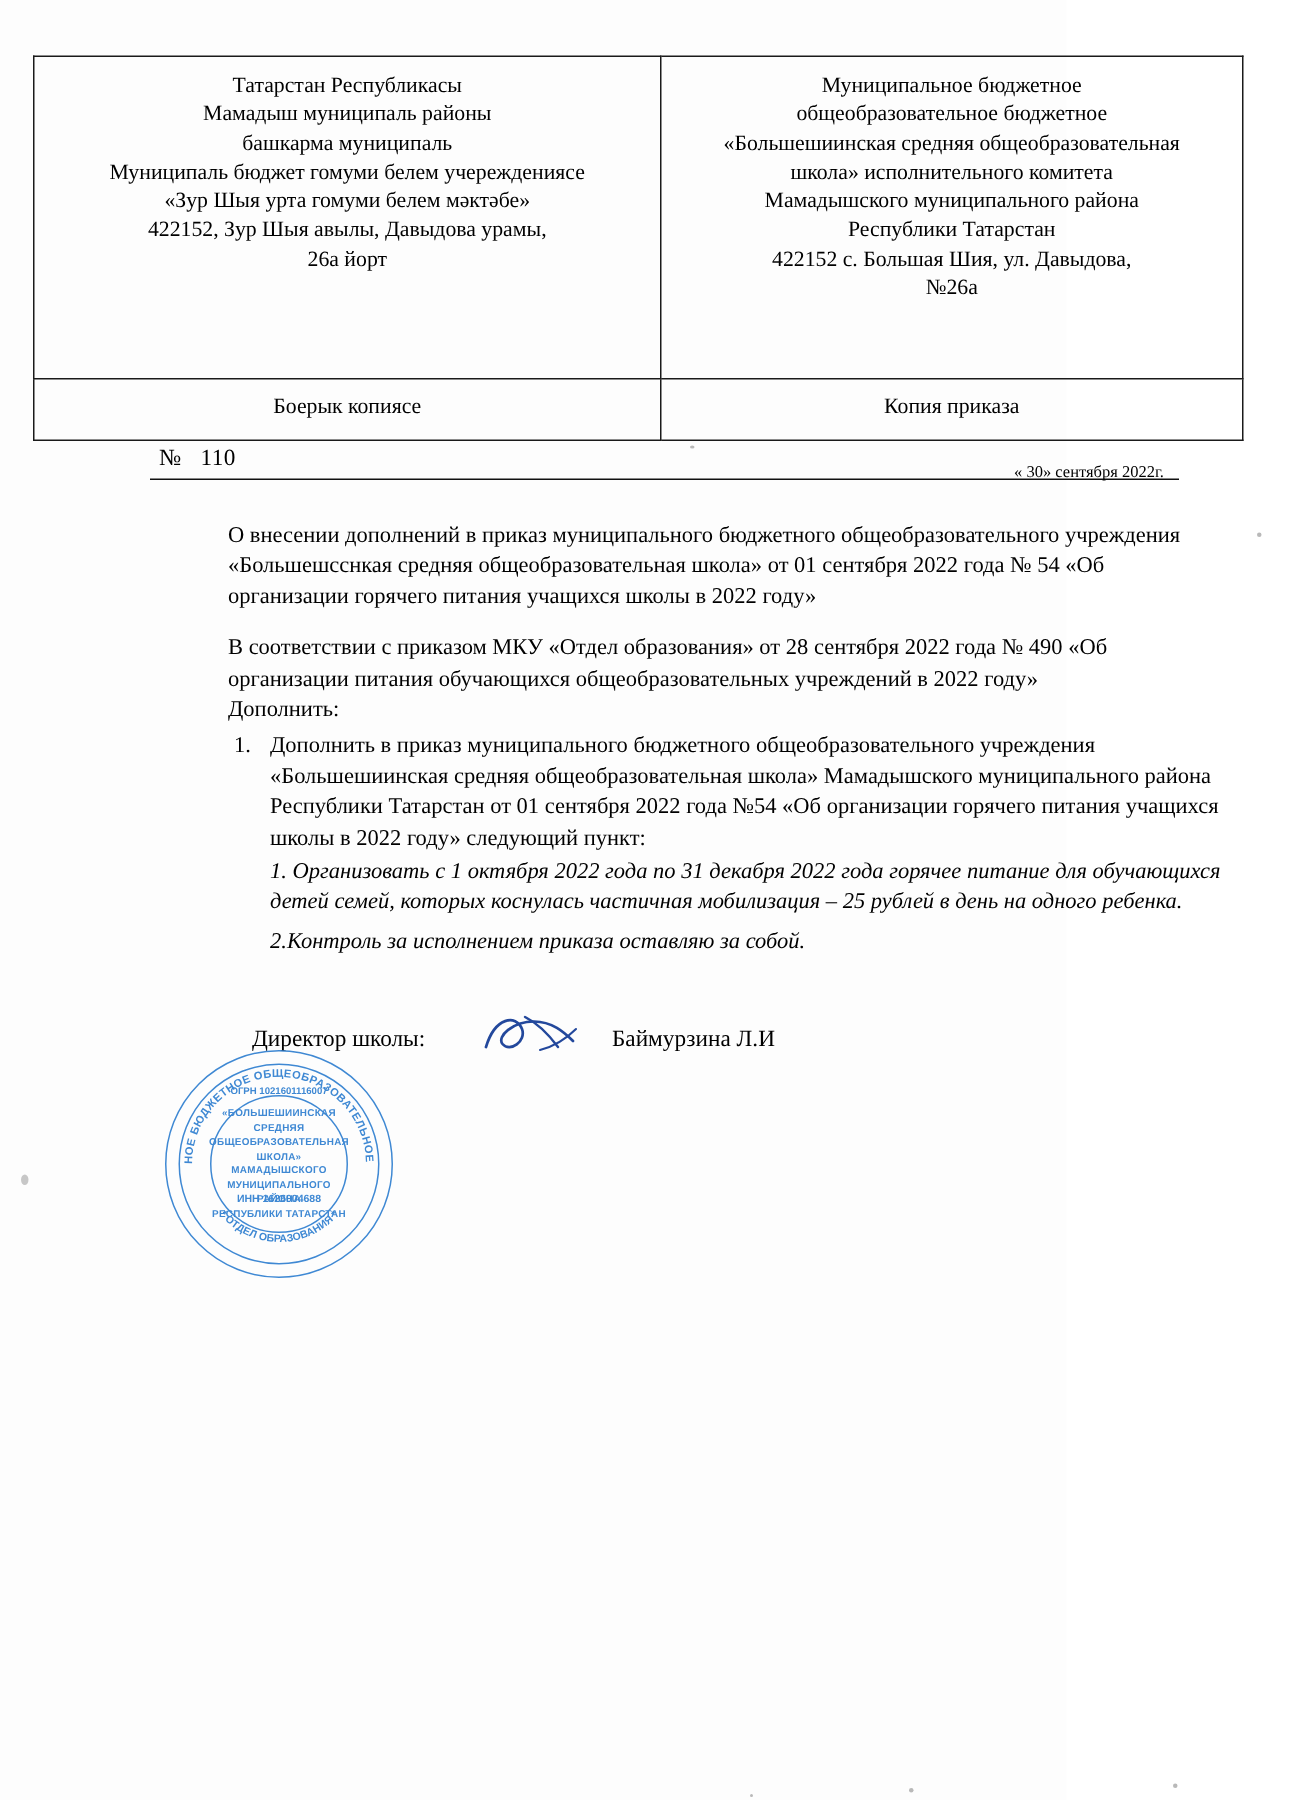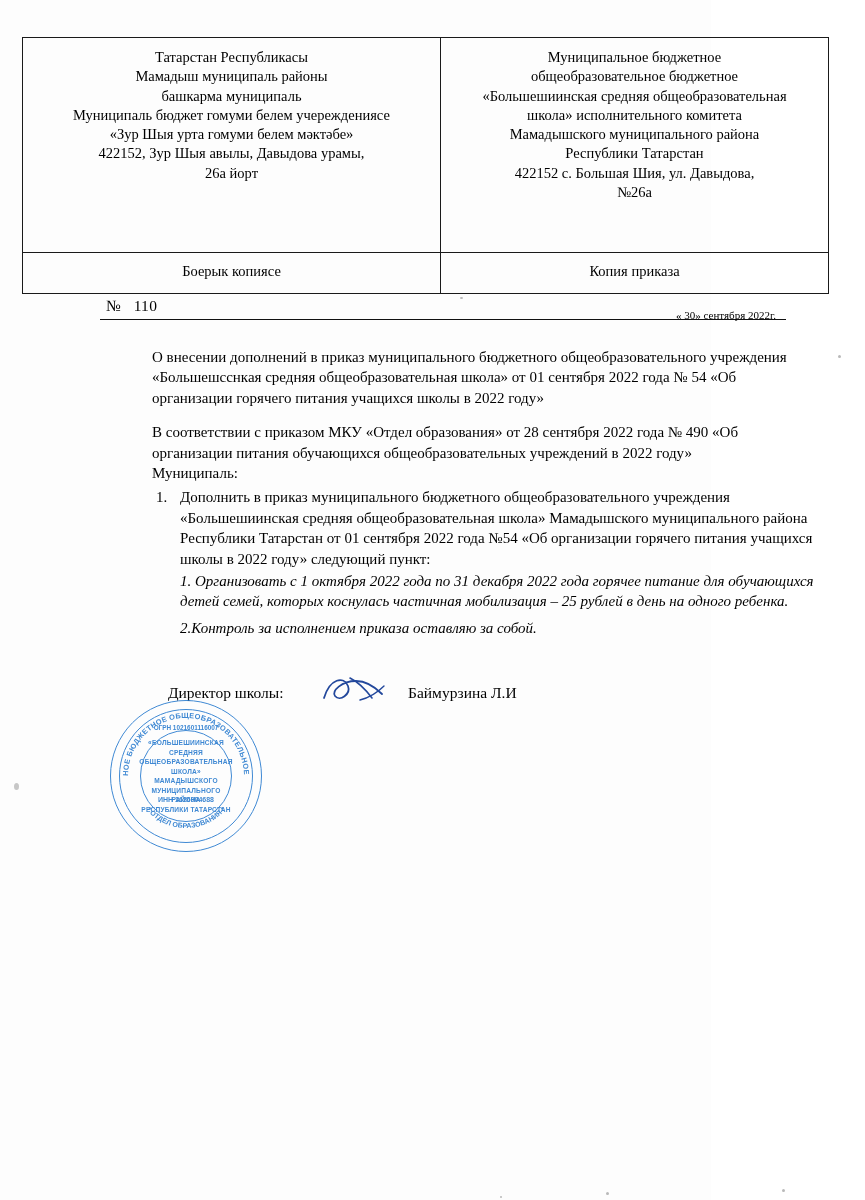--- a/index.html
+++ b/index.html
@@ -233,21 +233,21 @@
     <span class="num">
       <span>№</span>
       &nbsp;&nbsp;<span>110</span>
     </span>
     <span class="date">« 30»  сентября  2022г.</span>
   </div>
 
   <div class="body-text">
     <p class="para para-title">О внесении дополнений в приказ муниципального бюджетного общеобразовательного учреждения «Большешсснкая средняя общеобразовательная школа» от 01 сентября 2022 года № 54 «Об организации горячего питания учащихся школы в 2022 году»</p>
     <p class="para para-title">В соответствии с приказом МКУ «Отдел образования» от 28 сентября 2022 года № 490 «Об организации  питания обучающихся общеобразовательных учреждений  в 2022 году»</p>
-    <p class="para para-title" style="margin-top:0">Муниципаль:</p>
+    <p class="para para-title" style="margin-top:0">Дополнить:</p>
 
     <div class="ol-wrap">
       <div class="ol-item">
         <span class="marker">1.</span>
         <span>Дополнить в  приказ муниципального бюджетного общеобразовательного учреждения «Большешиинская средняя общеобразовательная школа» Мамадышского муниципального района Республики Татарстан от 01 сентября 2022 года №54 «Об организации горячего питания учащихся школы в 2022 году» следующий пункт:</span>
       </div>
     </div>
 
     <p class="para subpara">1. Организовать с 1 октября  2022 года по 31 декабря 2022 года горячее питание для обучающихся детей семей, которых коснулась частичная мобилизация – 25 рублей в день на одного ребенка.</p>
     <p class="para subpara" style="margin-top:6px">2.Контроль за исполнением приказа оставляю за собой.</p>

